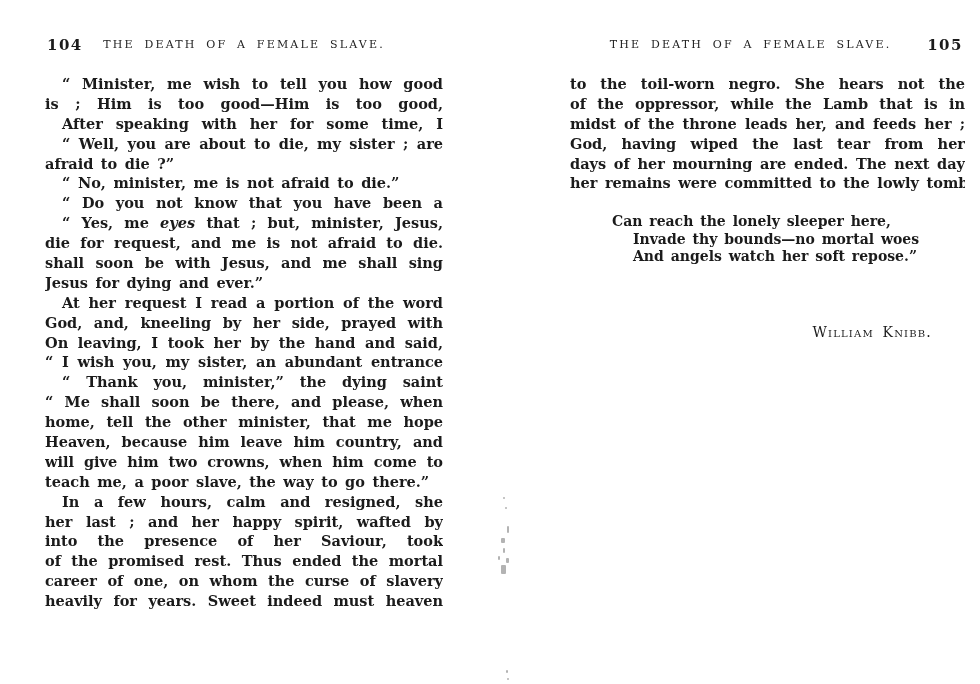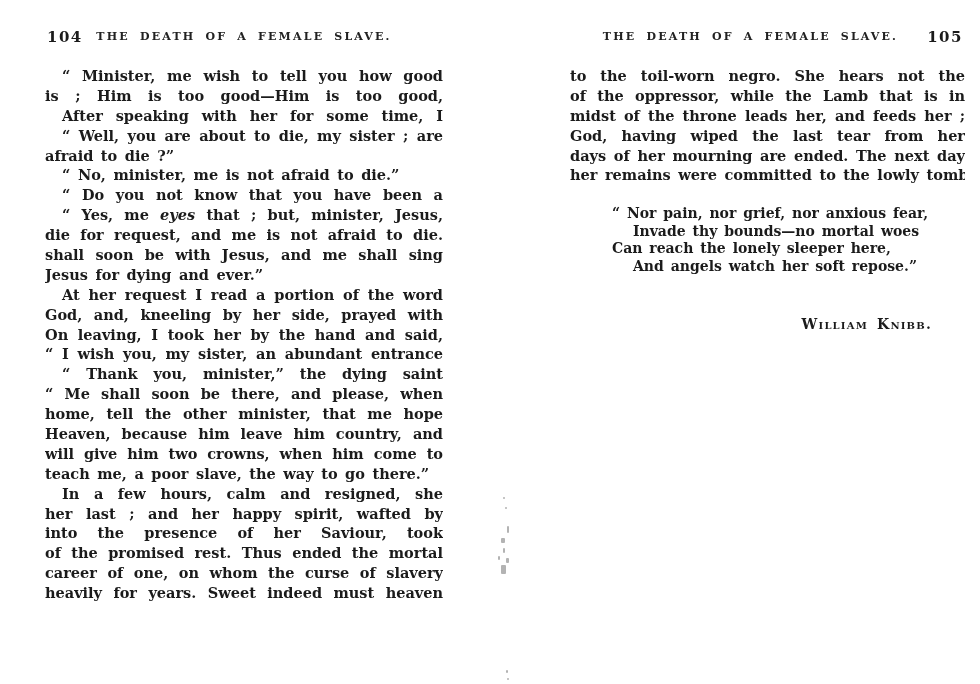--- a/index.html
+++ b/index.html
@@ -6,32 +6,32 @@
   body {
     width: 980px; height: 684px;
     background: #ffffff;
     font-family: "DejaVu Serif", serif;
     color: #1b1b1b;
     position: relative;
     overflow: hidden;
   }
   .page {
     position: absolute;
-    top: 28px;
+    top: 36px;
   }
   .page-left  { left: 45px;  width: 398px; height: 640px; }
   .page-right { left: 570px; width: 395px; height: 640px; }
 
   .running-head {
     position: absolute; top: 0; left: 0; right: 0; height: 18px;
   }
   .head-title {
     position: absolute; left: 0; right: 0; top: 2px;
     text-align: center;
-    font-size: 11px; font-weight: bold;
+    font-size: 11px; font-weight: normal;
     letter-spacing: 2.2px; word-spacing: 4px;
     color: #222;
   }
   .page-right .head-title { padding-right: 34px; }
   .pagenum {
     position: absolute; top: 0;
     font-size: 15px; font-weight: bold; letter-spacing: 1.5px;
   }
   .pagenum.pos-left  { left: 2px; }
   .pagenum.pos-right { right: 2px; }
@@ -54,21 +54,21 @@
   }
   .pline {
     height: 17.5px; line-height: 17.5px;
     font-size: 14px; font-weight: bold;
     word-spacing: 2px; white-space: nowrap;
   }
   .pline.even { padding-left: 21px; }
 
   .signature {
     position: absolute; top: 288px; right: 33px;
-    font-size: 14px; font-weight: bold;
+    font-size: 14px; font-weight: normal;
     font-variant: small-caps;
     letter-spacing: 1.2px; word-spacing: 3px;
   }
 
   .speck { position: absolute; background: #b3b3b3; border-radius: 1px; }
 </style>
 </head>
 <body>
 
 <div>
@@ -116,23 +116,22 @@
     </header>
     <div class="textblock" id="right-lines">
         <div class="line just">to the toil-worn negro. She hears not the voice</div>
         <div class="line just">of the oppressor, while the Lamb that is in the</div>
         <div class="line just">midst of the throne leads her, and feeds her ; and</div>
         <div class="line just">God, having wiped the last tear from her eyes, the</div>
         <div class="line just">days of her mourning are ended. The next day</div>
         <div class="line nojust">her remains were committed to the lowly tomb.</div>
       </div>
     <div class="poem" id="poem-lines">
-        <div class="pline">“ Nor pain, nor grief, nor anxious fear,</div>
+        <div class="pline">Can reach the lonely sleeper here,</div>
         <div class="pline even">Invade thy bounds—no mortal woes</div>
-        <div class="pline">Can reach the lonely sleeper here,</div>
         <div class="pline even">And angels watch her soft repose.”</div>
       </div>
     <div class="signature">William Knibb.</div>
   </section>
 
   <div class="speck" style="left:503px;top:497px;width:2px;height:2px"></div>
   <div class="speck" style="left:505px;top:507px;width:2px;height:2px"></div>
   <div class="speck" style="left:507px;top:526px;width:2px;height:7px"></div>
   <div class="speck" style="left:501px;top:538px;width:4px;height:5px"></div>
   <div class="speck" style="left:503px;top:548px;width:2px;height:5px"></div>

